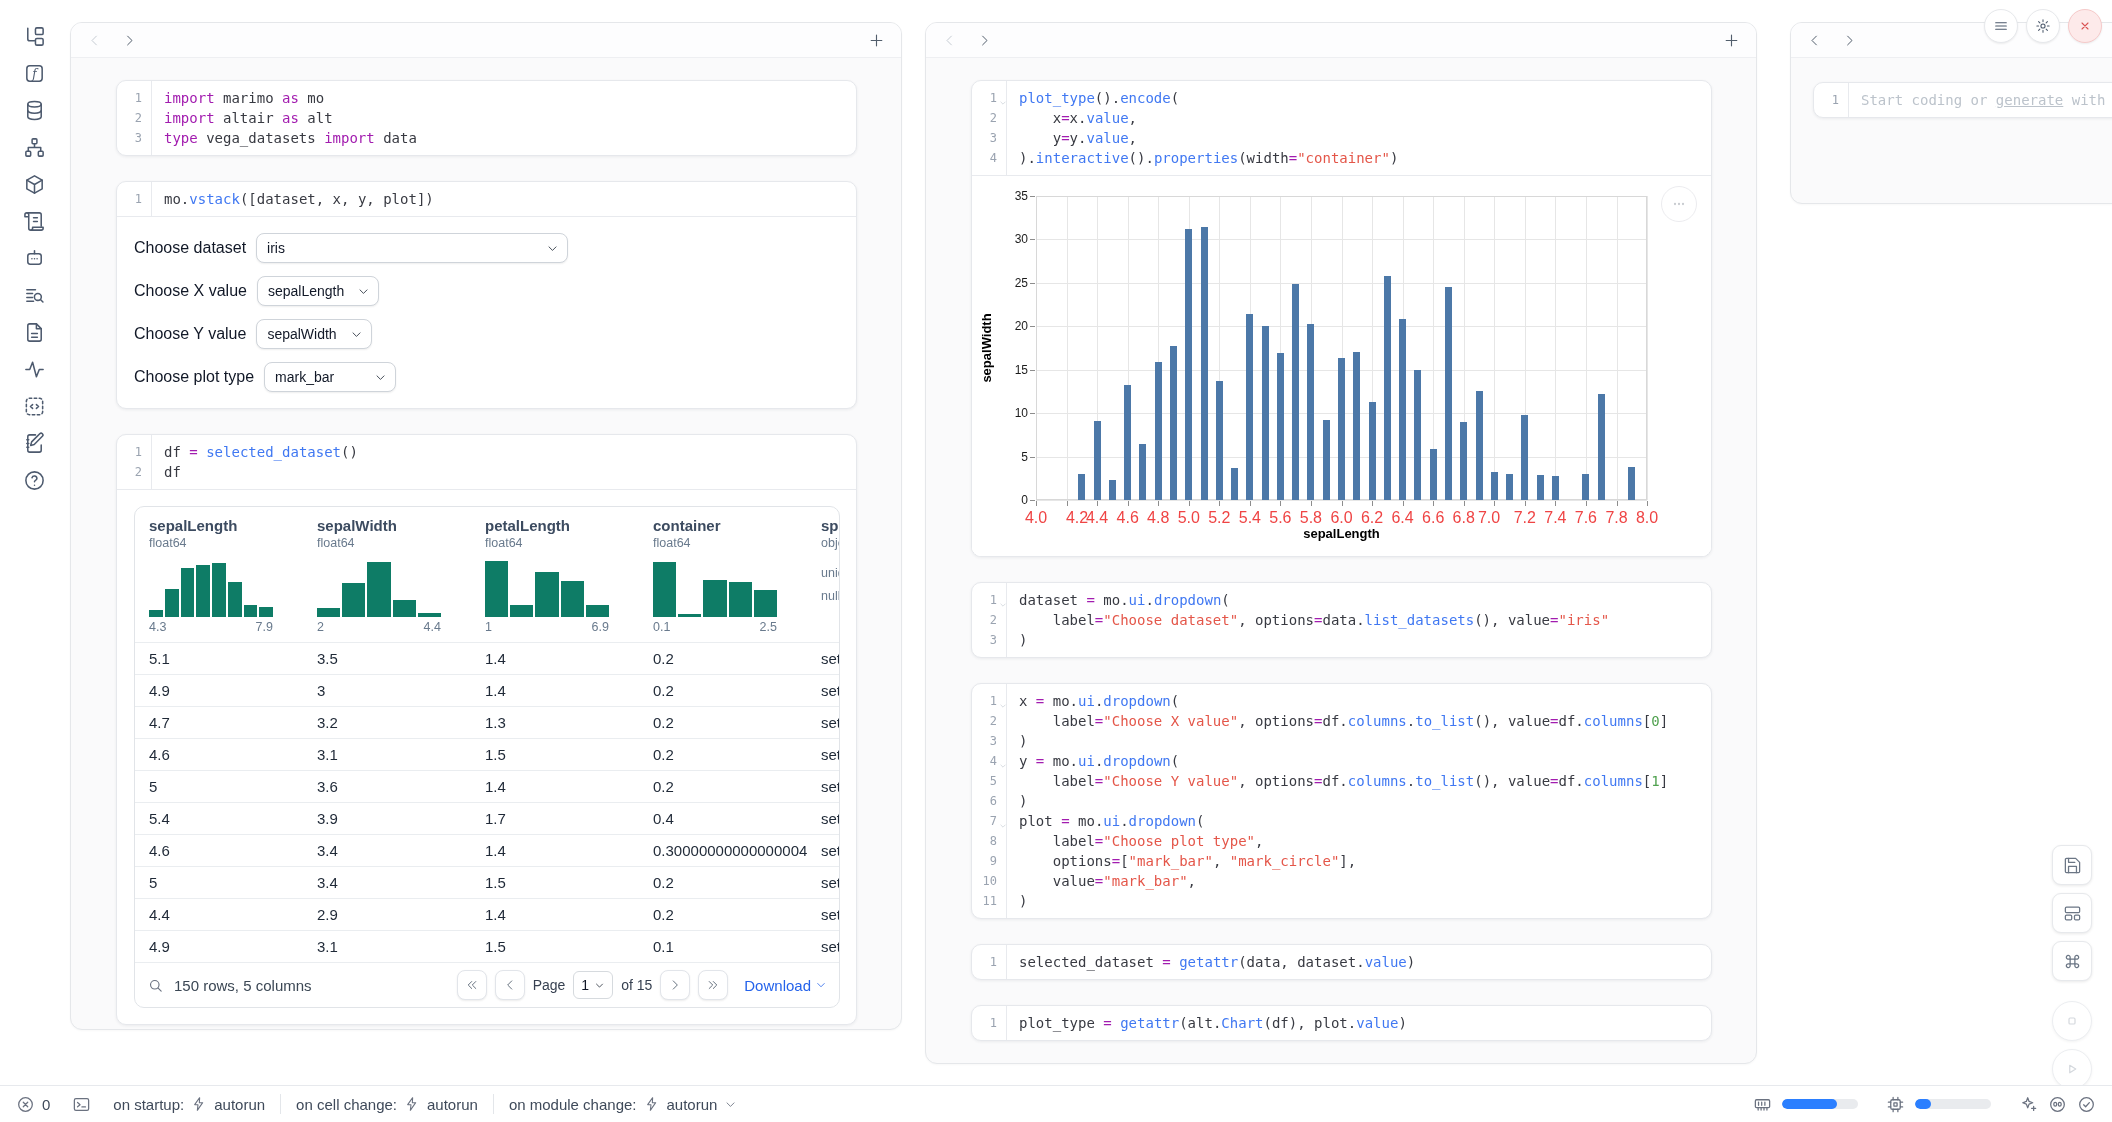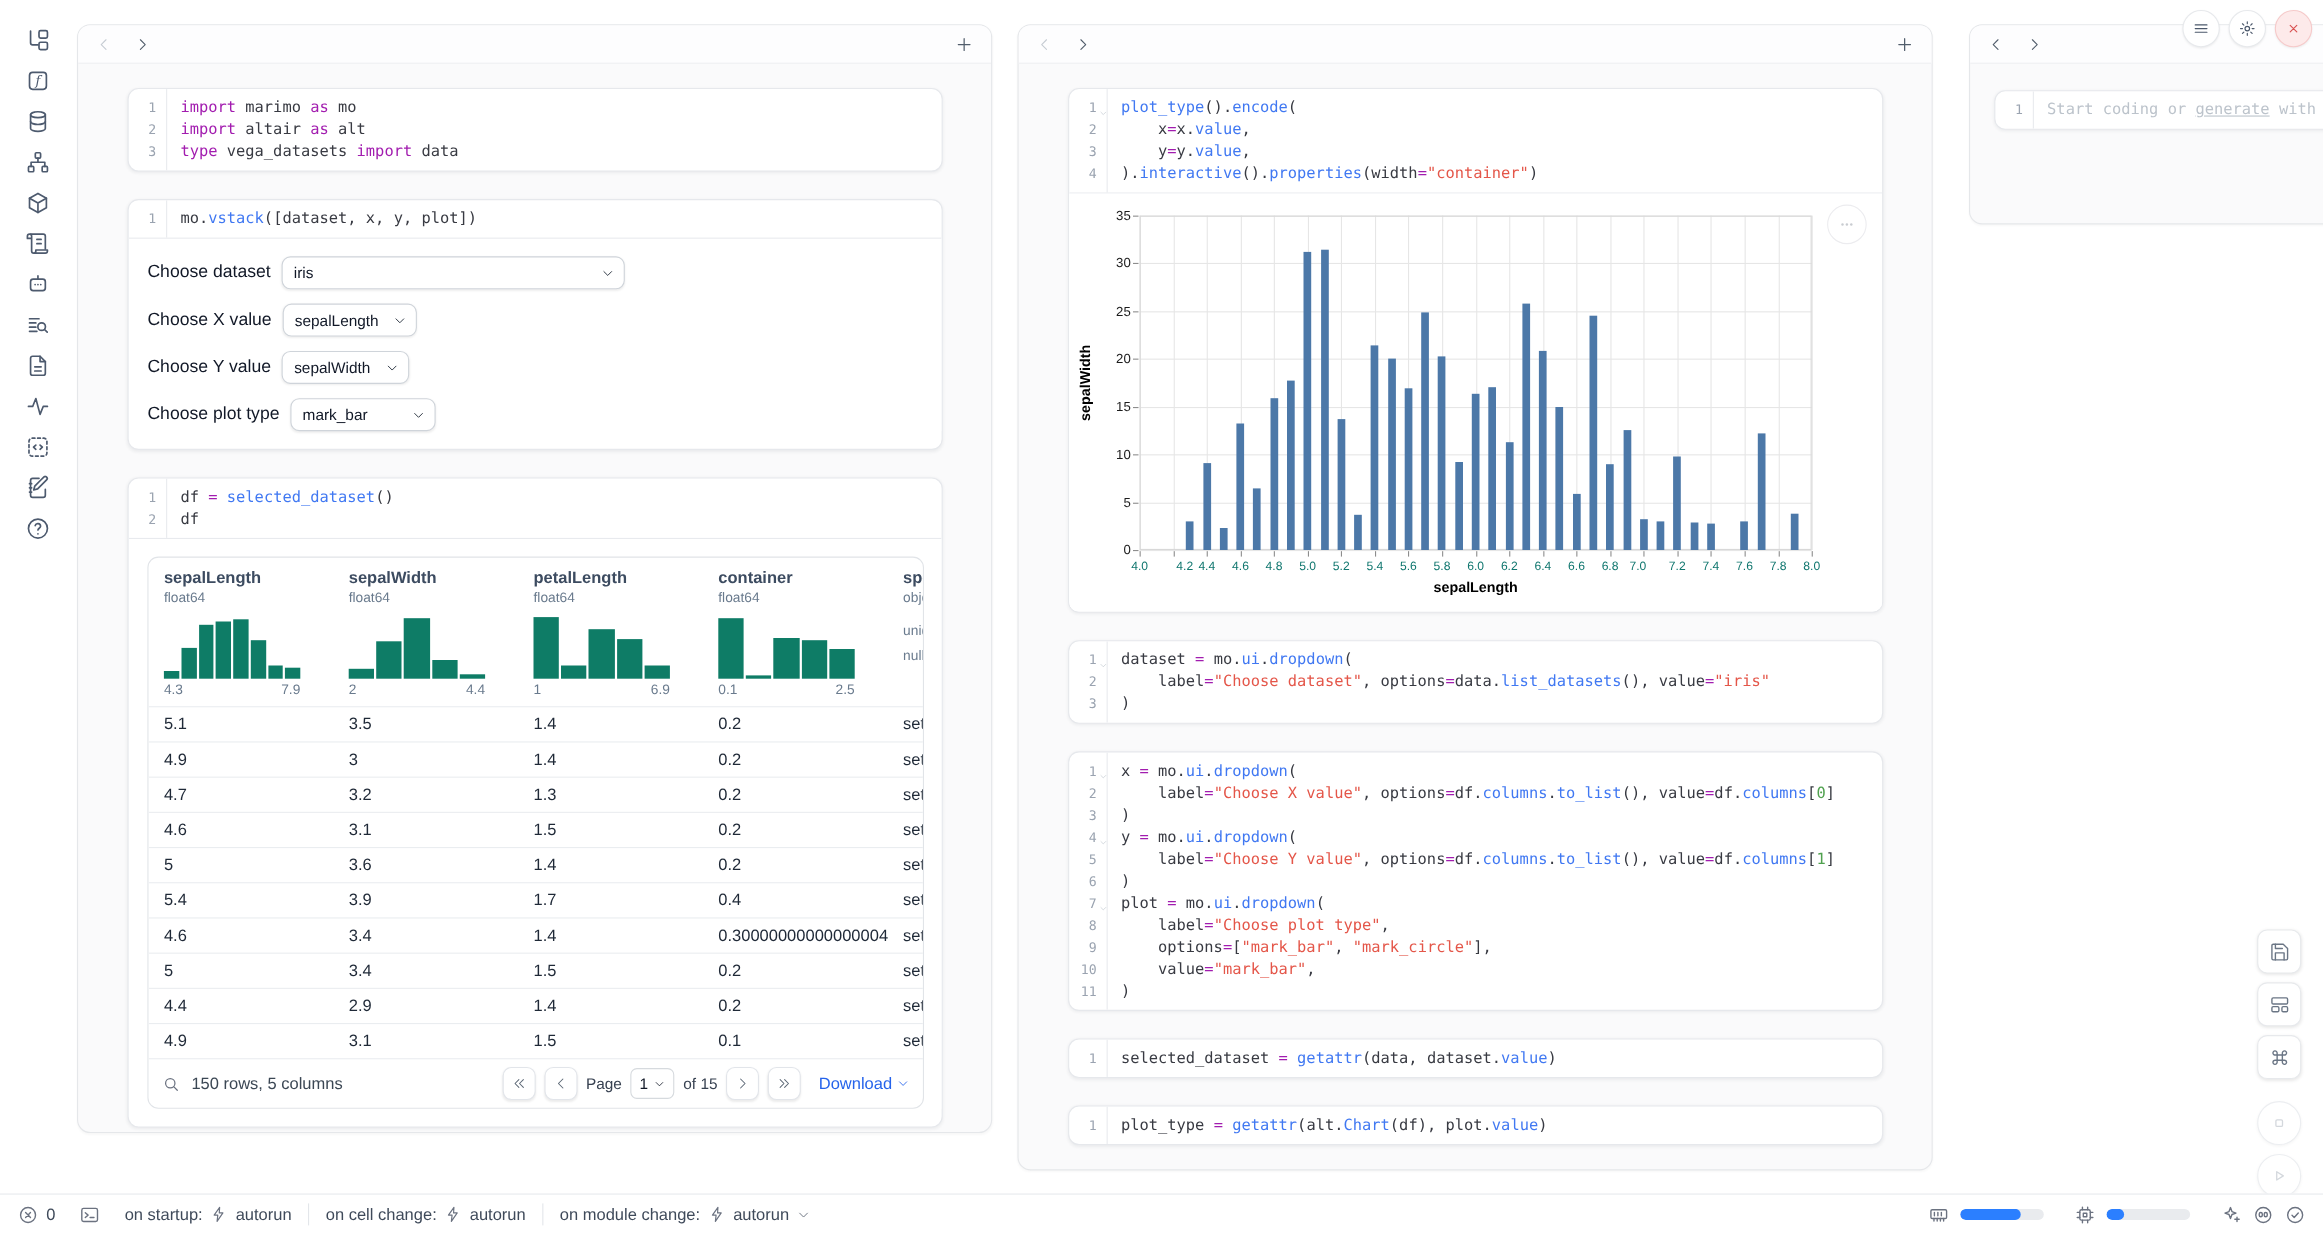--- a/index.html
+++ b/index.html
@@ -69,21 +69,21 @@
   .plabel{font-size:14px;color:#374151}
   .psel{display:inline-flex;align-items:center;gap:5px;border:1px solid #d6dade;border-radius:6px;height:26px;
         padding:0 7px;background:#fff;font-size:14px;cursor:pointer;color:#111827}
   .download{color:#2563eb;font-size:15px;display:flex;align-items:center;gap:4px;margin-left:8px;cursor:pointer}
   .sicon{color:#6b7280;display:flex}
   
   .chart{position:relative;height:380px;background:#fff}
   .gv,.gh{position:absolute;background:#e6e6e6}
   .pborder{position:absolute;border:1px solid #d8d8d8;box-sizing:border-box}
   .bar{position:absolute;background:#4c78a8}
-  .xt{position:absolute;font-size:11px;color:#0f766e;transform:translateX(-50%)}
+  .xt{position:absolute;font-size:16px;color:#ef4444;transform:translateX(-50%)}
   .yt{position:absolute;font-size:12px;color:#1c1c1c;text-align:right;width:44px}
   .tkv{position:absolute;width:1px;height:5px;background:#8d8d8d}
   .tkh{position:absolute;height:1px;width:5px;background:#8d8d8d}
   .xtitle,.ytitle{position:absolute;font-size:13px;font-weight:bold;color:#000}
   .xtitle{transform:translateX(-50%)}
   .ytitle{transform:translate(-50%,-50%) rotate(-90deg)}
   .vdots{position:absolute;right:14px;top:10px;width:34px;height:34px;border-radius:50%;cursor:pointer;
          border:1px solid #ececef;background:#fff;display:flex;align-items:center;justify-content:center;color:#c9ccd1}
   
   .wbtns{position:absolute;left:1984px;top:9px;display:flex;gap:8px}

